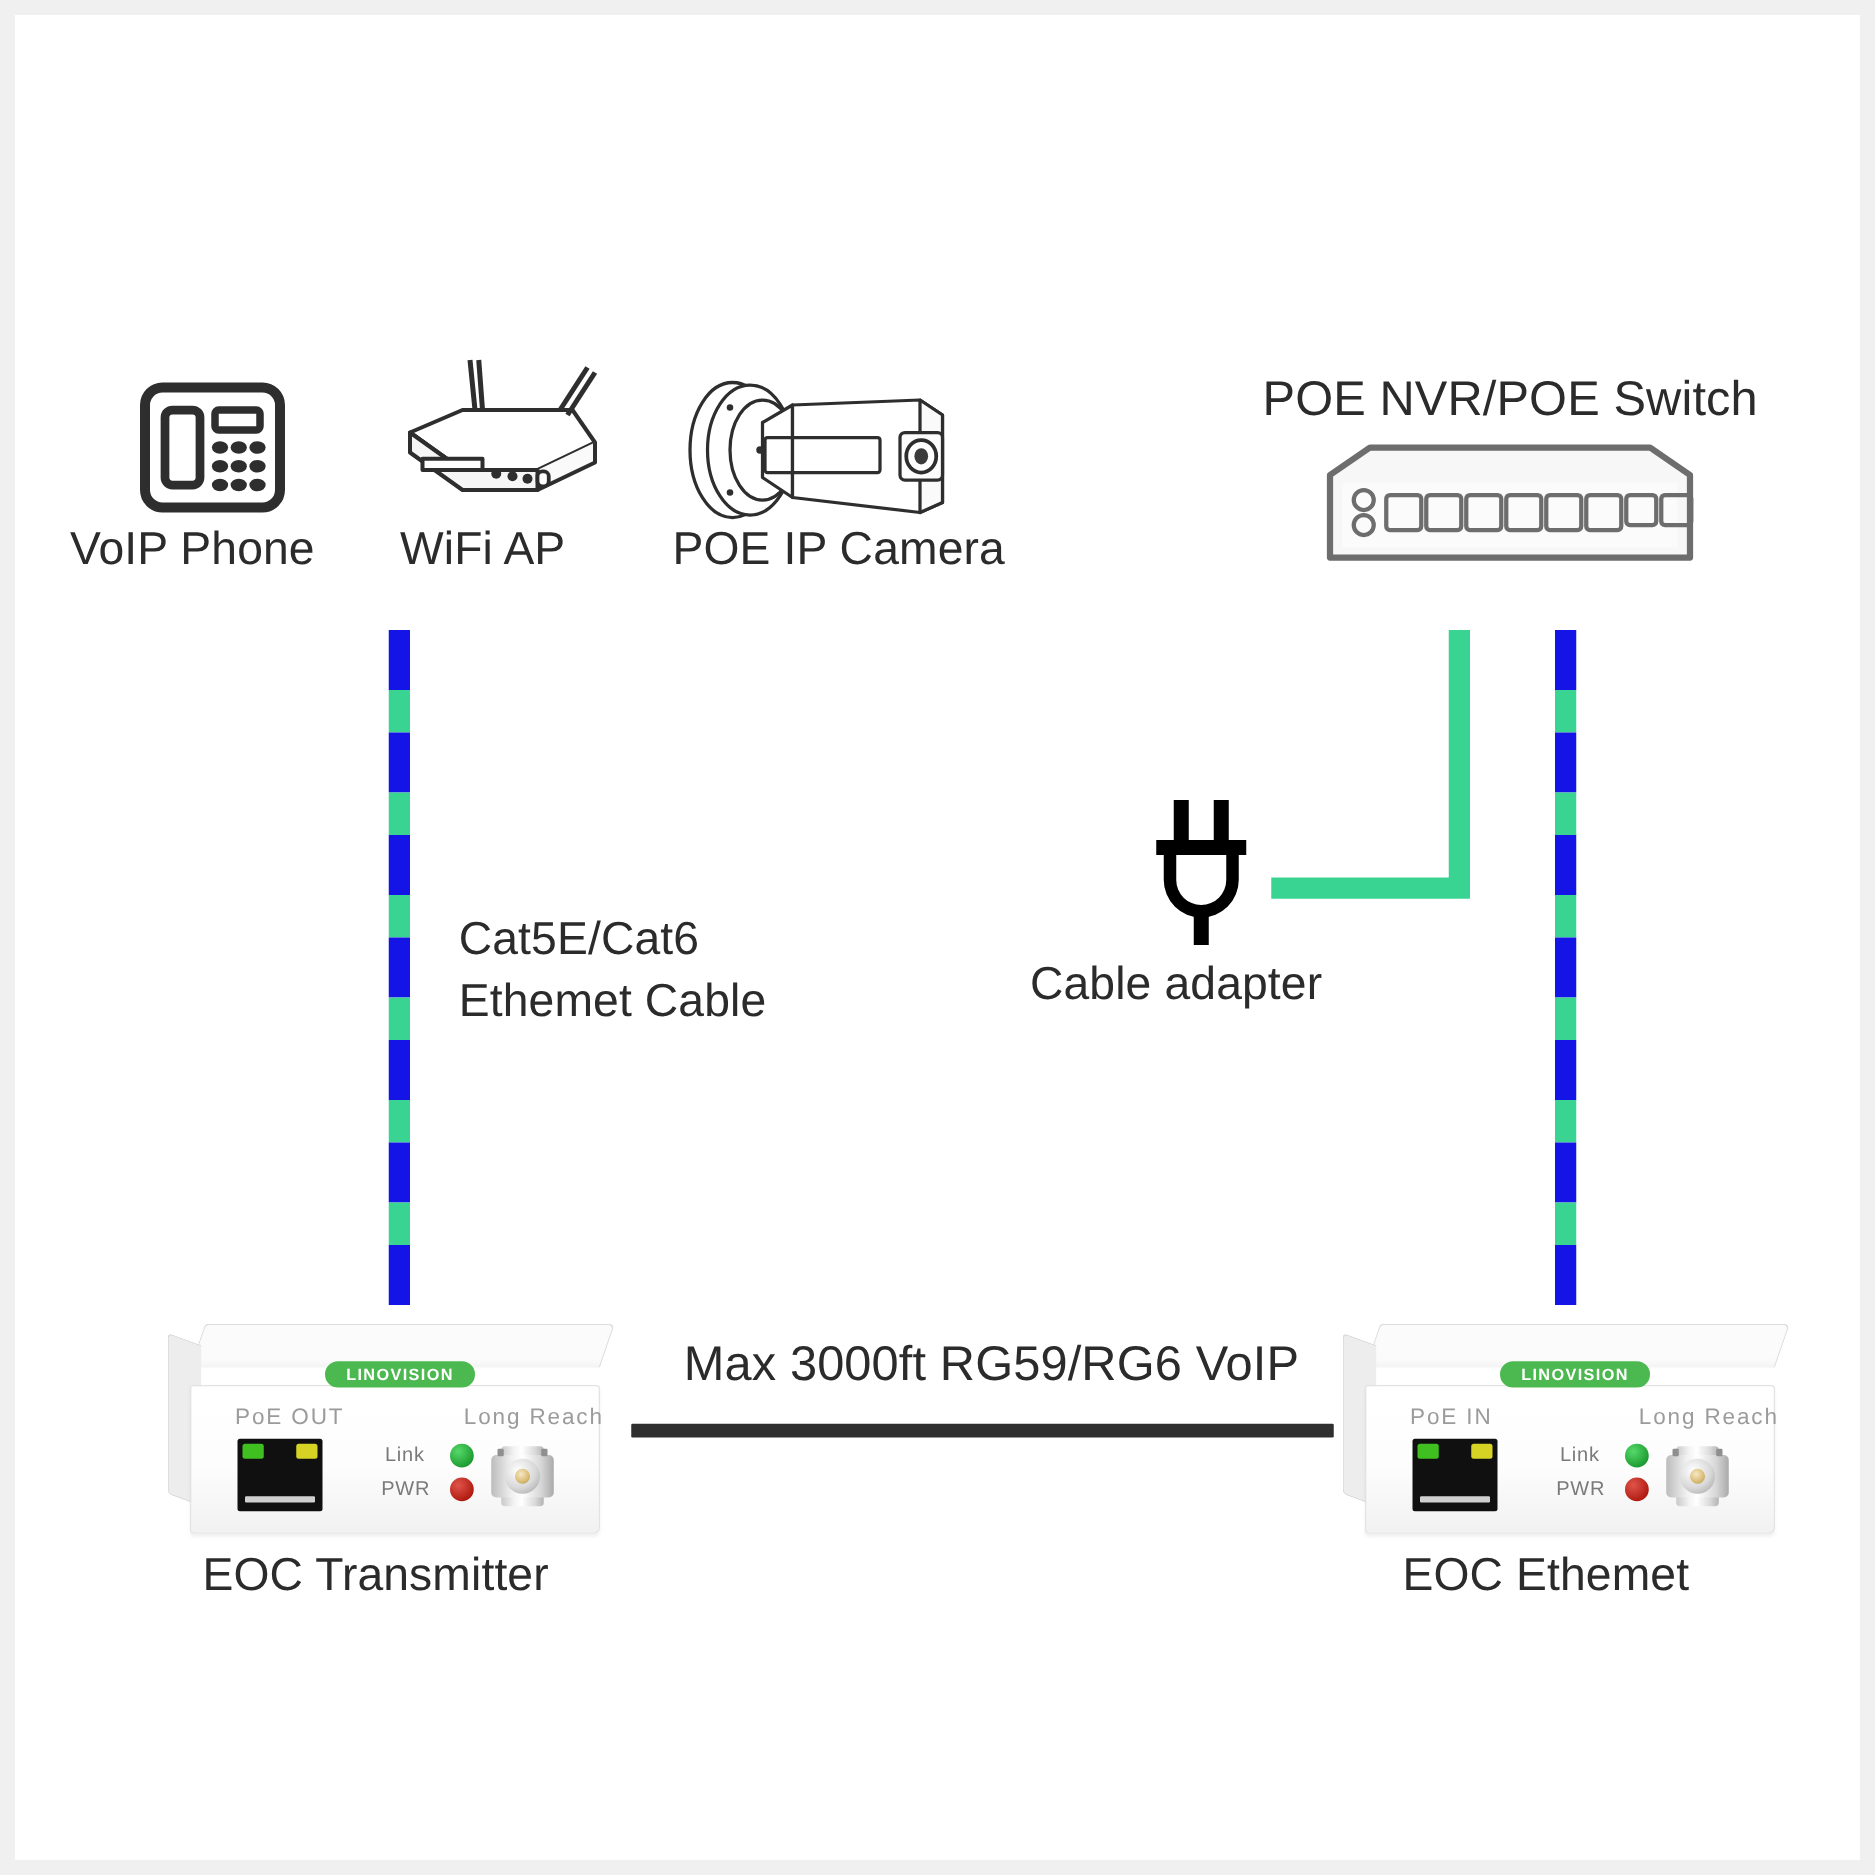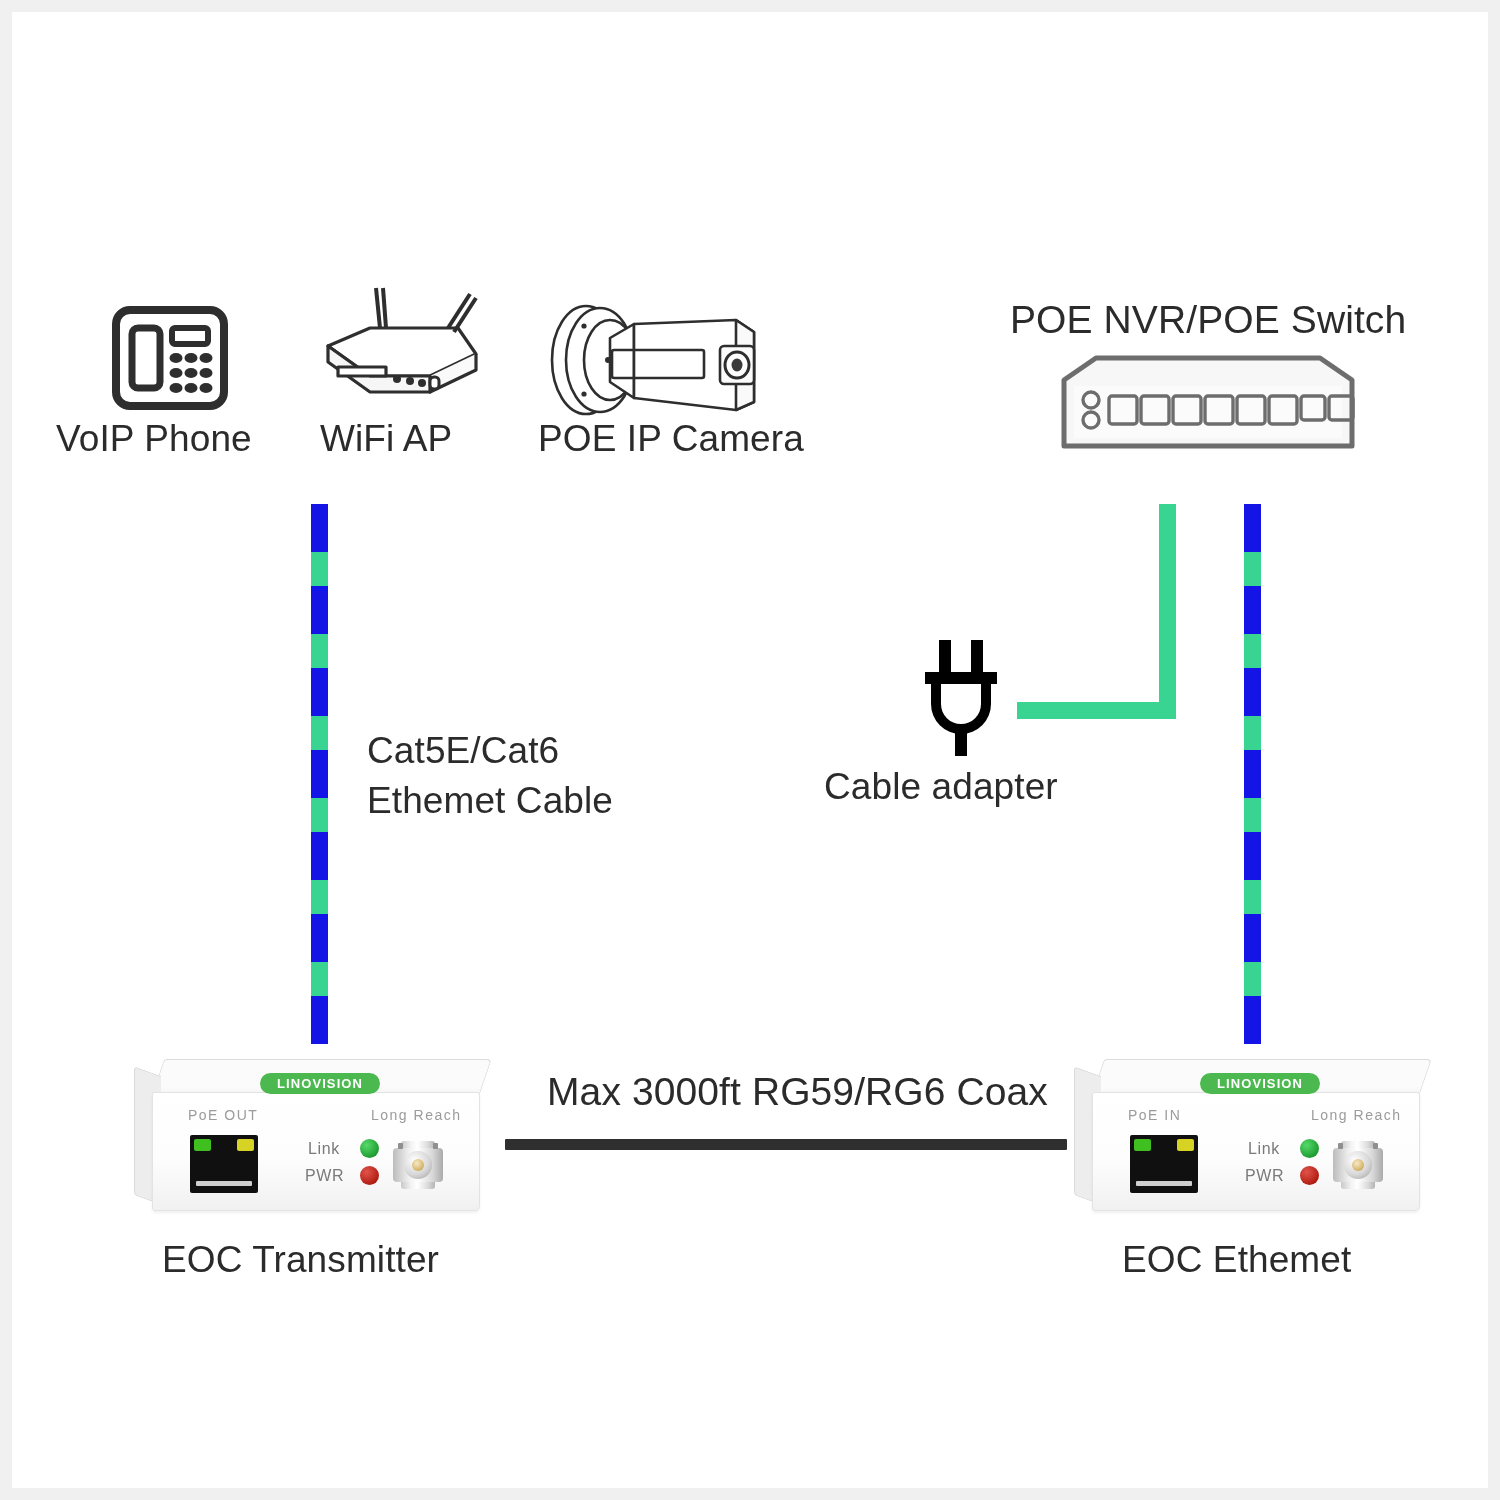--- a/index.html
+++ b/index.html
@@ -73,21 +73,21 @@
     width: 26px; height: 127px;
     background: #ededed;
     border: 1px solid #dadada;
     border-right: none;
     transform: skewY(20deg);
     transform-origin: top right;
     border-radius: 4px 0 0 4px;
   }
   .dev-face {
     position: absolute;
-    left: 18px; top: 33px;
+    left: 18px; top: 49px;
     width: 326px; height: 117px;
     background: linear-gradient(180deg,#ffffff 0%,#fdfdfd 55%,#f1f1f1 100%);
     border: 1px solid #e3e3e3;
     border-radius: 2px 3px 5px 3px;
     box-shadow: 0 2px 3px rgba(0,0,0,0.06);
   }
   .dev-logo {
     position: absolute;
     left: 107px; top: -20px;
     width: 120px; height: 21px;
@@ -96,21 +96,21 @@
     color: #ffffff;
     font-size: 13px;
     font-weight: bold;
     letter-spacing: 1.1px;
     text-align: center;
     line-height: 21px;
   }
   .port-label {
     position: absolute;
     color: #9b9b9b;
-    font-size: 14px;
+    font-size: 18px;
     letter-spacing: 1.5px;
     white-space: nowrap;
   }
   .rj45 {
     position: absolute;
     left: 37px; top: 42px;
     width: 68px; height: 58px;
     background: #101010;
     border-radius: 2px;
   }
@@ -309,21 +309,21 @@
         <rect x="21" y="0" width="12" height="42"></rect>
         <rect x="53" y="0" width="12" height="42"></rect>
         <rect x="7" y="32" width="72" height="12"></rect>
         <path d="M13 44 L23 44 L23 64 a20 20 0 0 0 40 0 L63 44 L73 44 L73 64 a30 30 0 0 1 -60 0 Z"></path>
         <rect x="37" y="88" width="12" height="28"></rect>
       </g>
     </svg>
   </div>
   <div class="lbl" style="left:812px; top:754px;">Cable adapter</div>
 
-  <div class="lbl big" style="left:535px; top:1058px;">Max 3000ft RG59/RG6 Coax</div>
+  <div class="lbl big" style="left:535px; top:1058px;">Max 3000ft RG59/RG6 VoIP</div>
   <div class="coax" style="left:493px; top:1127px; width:562px;"></div>
 
   <div class="device" style="left:122px; top:1047px;">
     <div class="dev-top"></div>
     <div class="dev-side"></div>
     <div class="dev-face">
       <div class="dev-logo">LINOVISION</div>
       <div class="port-label" style="left:35px; top:14px;">PoE  OUT</div>
       <div class="rj45">
         <span class="rj45-led g"></span>

